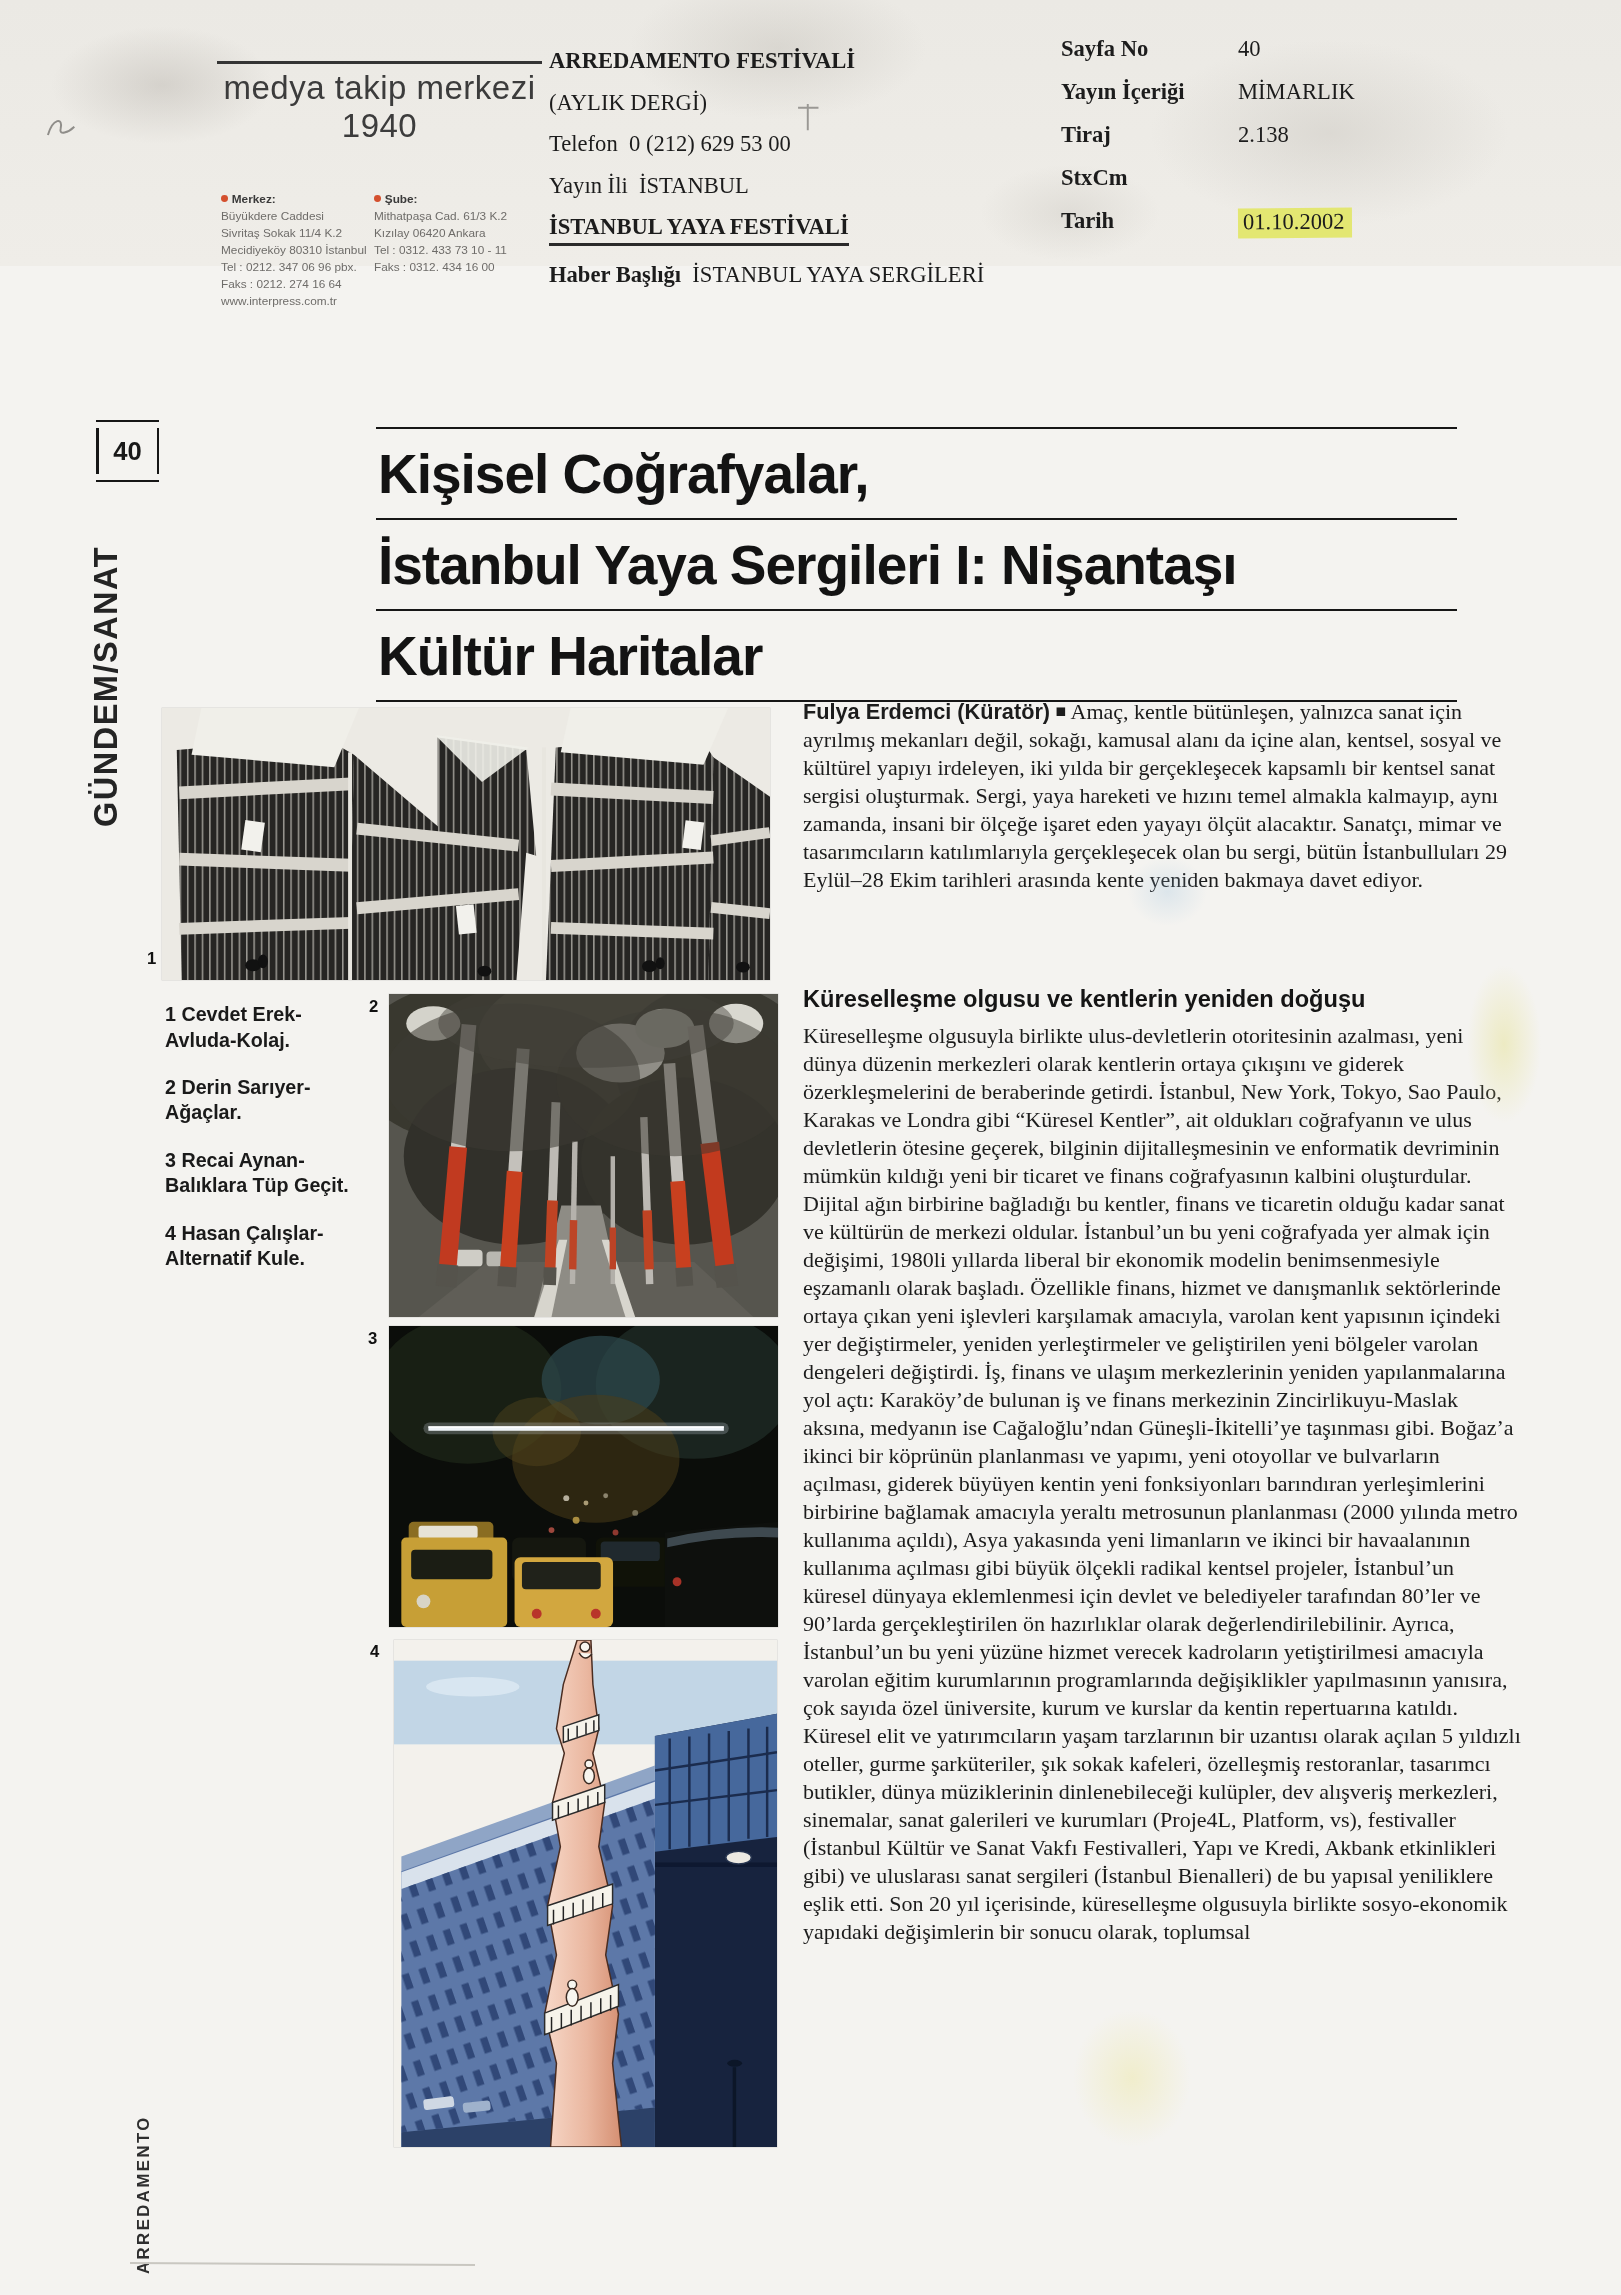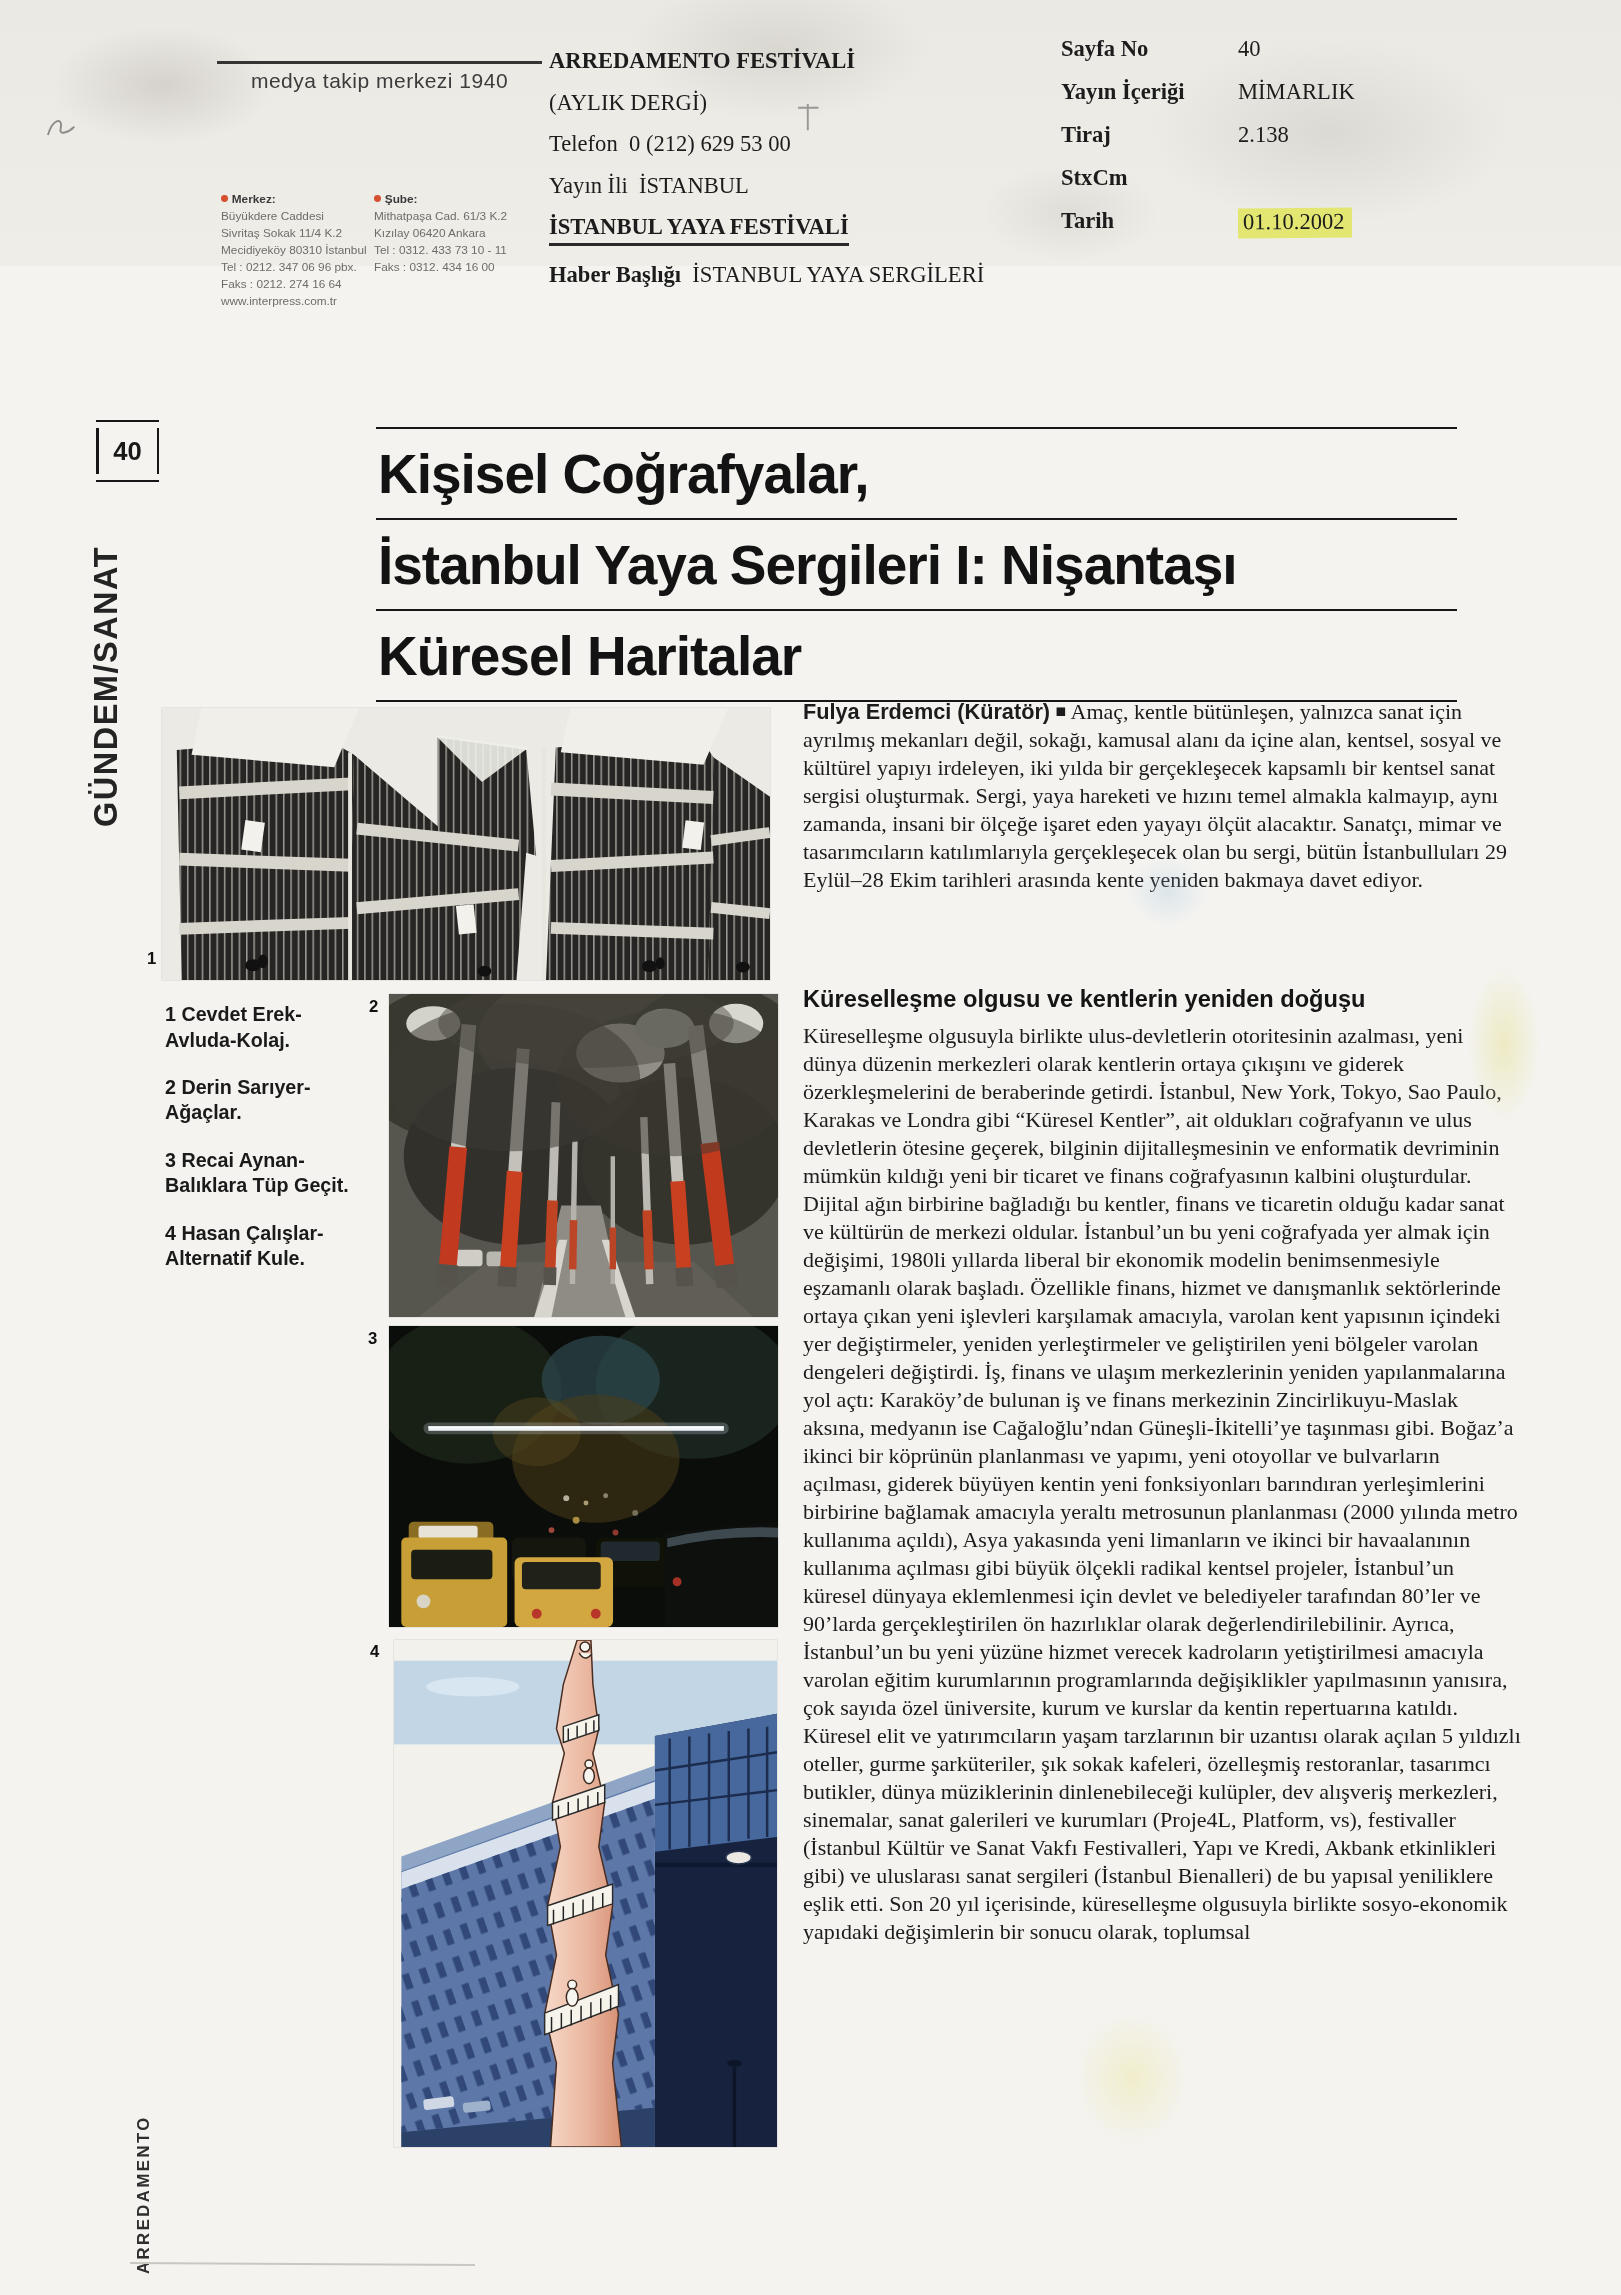--- a/index.html
+++ b/index.html
@@ -15,21 +15,21 @@
       radial-gradient(ellipse 256px 133px at 82% 50%, rgba(184,180,172,.32), transparent 70%),
       radial-gradient(ellipse 128px 69px at 66% 80%, rgba(190,186,178,.30), transparent 70%),
       linear-gradient(#ebe9e4,#efede8);}
   .logo{left:212px;top:58px;width:335px;text-align:center;}
   .logo-line{font-family:"Liberation Sans",sans-serif;font-weight:bold;font-size:58px;
     letter-spacing:-1.5px;line-height:1;}
   .logo-inter{color:#3a3a3a;}
   .logo-press{color:#c8393c;}
   .logo-reg{font-size:19.7px;color:#c8393c;vertical-align:13.8px;letter-spacing:0;}
   .logo-rule{height:3.4px;background:#343434;margin:3px 4.9px 4.9px 4.9px;}
-  .logo-tag{font-family:"Liberation Sans",sans-serif;font-size:21px;color:#3c3c3c;letter-spacing:0.5px;}
+  .logo-tag{font-family:"Liberation Sans",sans-serif;font-size:33px;color:#3c3c3c;letter-spacing:0.5px;}
   .addr{top:191px;font-family:"Liberation Sans",sans-serif;font-size:11.8px;line-height:17px;color:#6e6c69;}
   .addr .hd{font-weight:bold;color:#3a3a3a;}
   .addr .dot{display:inline-block;width:6.9px;height:6.9px;border-radius:50%;
     background:#d4502e;margin-right:3.9px;vertical-align:1px;}
   .addr-merkez{left:221px;width:148px;}
   .addr-sube{left:374px;width:158px;}
 
   .pub{left:549px;top:49px;width:492px;font-size:22.6px;line-height:1.1;}
   .pub .row{margin-bottom:16.7px;}
   .pub .b{font-weight:bold;}
@@ -161,21 +161,21 @@
   <div class="abs vert-mag">ARREDAMENTO</div>
 
   <div class="abs title-block">
     <div class="title-row">
         <span class="title-text">Kişisel Coğrafyalar,</span>
       </div>
     <div class="title-row">
         <span class="title-text">İstanbul Yaya Sergileri I: Nişantaşı</span>
       </div>
     <div class="title-row">
-        <span class="title-text">Küresel Haritalar</span>
+        <span class="title-text">Kültür Haritalar</span>
       </div>
   </div>
 
   <div class="abs fig" style="left:162px;top:708px;width:608px;height:272px;">
     <svg viewBox="0 0 1235 552" preserveAspectRatio="none">
       <defs>
         <pattern id="fac" width="15" height="15" patternUnits="userSpaceOnUse">
           <rect width="15" height="15" fill="#262523"></rect>
           <rect x="6" width="2.5" height="15" fill="#b7b4ad"></rect>
         </pattern>

